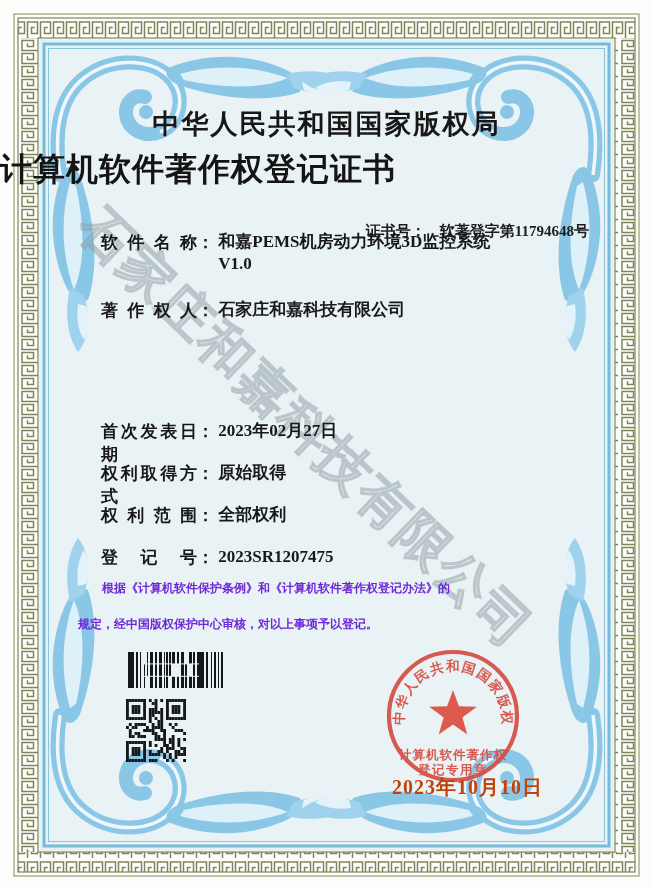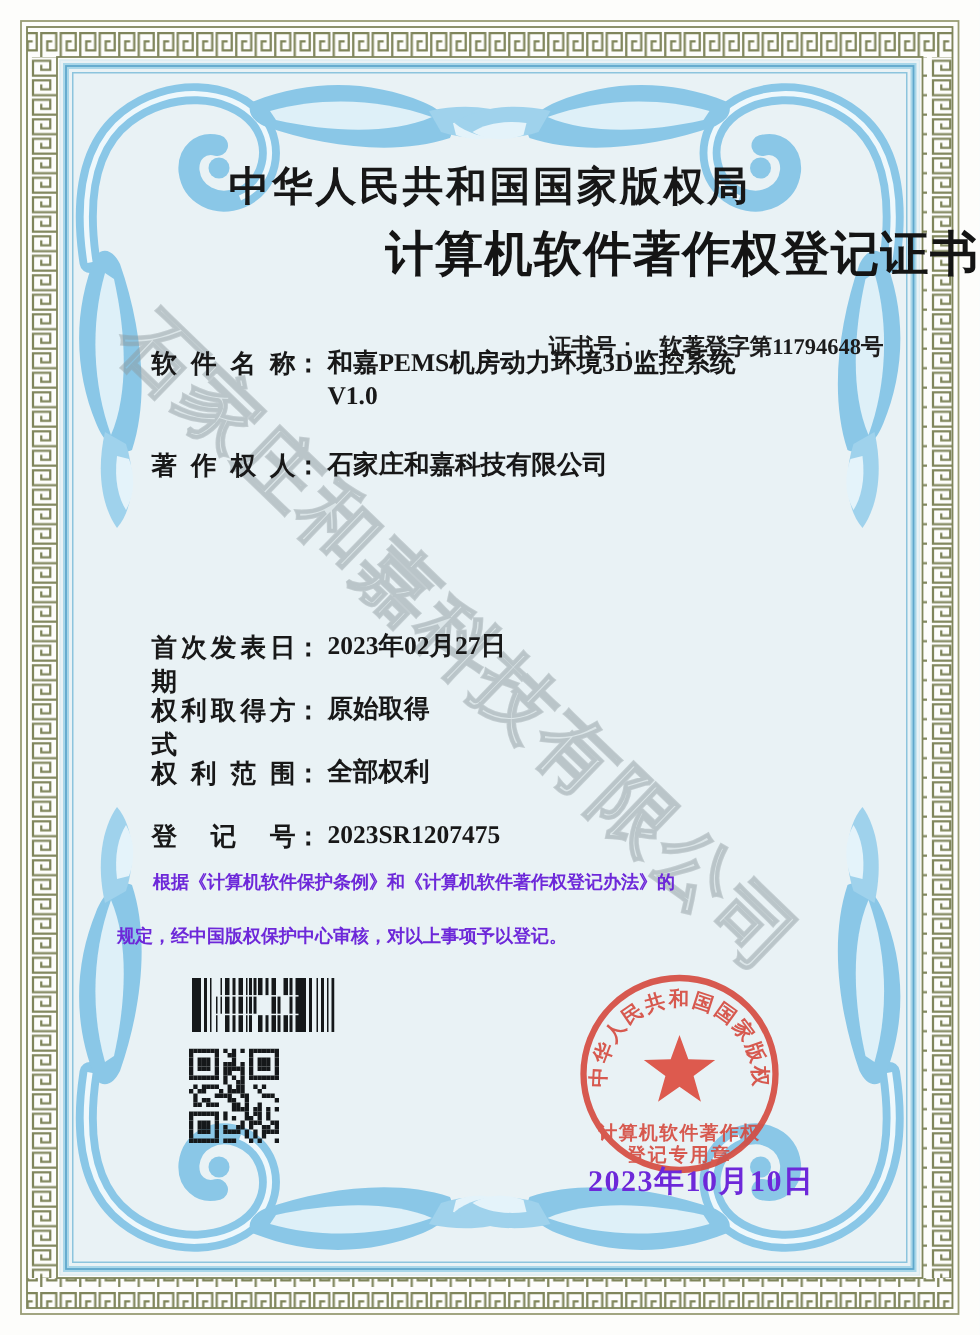--- a/index.html
+++ b/index.html
@@ -19,21 +19,21 @@
     color:rgba(150,162,168,0.16);
     -webkit-text-stroke:1.3px rgba(140,152,158,0.42);
     pointer-events:none;
   }
   .content{position:absolute;left:0;top:0;width:653px;height:890px;z-index:2;}
   .authority{
     position:absolute;left:0;top:106px;width:653px;text-align:center;
     font-size:27px;font-weight:700;letter-spacing:2px;color:#171717;
   }
   .cert-title{
-    position:absolute;left:0;top:148px;width:653px;text-align:right;
+    position:absolute;left:0;top:148px;width:653px;text-align:left;
     font-size:32px;font-weight:700;letter-spacing:1px;color:#141414;
   }
   .cert-no{
     position:absolute;right:64px;top:196px;
     font-size:15px;font-weight:700;color:#1c1c1c;margin-top:26px;
   }
   .cert-no .num{margin-left:14px;font-family:"Liberation Serif","DejaVu Serif",serif;}
   .row{position:absolute;left:80px;font-size:17px;font-weight:700;color:#181818;}
   .flabel{
     display:inline-block;width:96px;text-align:justify;text-align-last:justify;
@@ -46,21 +46,21 @@
     position:absolute;left:78px;top:570px;width:516px;
     font-size:12px;font-weight:700;line-height:36px;color:#6d28d9;
   }
   .decl-l1{text-indent:2em;}
   .codes svg{position:absolute;}
   #barcode{left:128px;top:652px;}
   #qr{left:126px;top:699px;}
   .seal-svg{position:absolute;left:376px;top:639px;z-index:3;opacity:0.9;}
   .issue-date{
     position:absolute;left:392px;top:774px;z-index:4;
-    font-size:20px;font-weight:700;color:#6d28d9;letter-spacing:1px;
+    font-size:20px;font-weight:700;color:#c2410c;letter-spacing:1px;
   }
 </style>
 </head>
 <body>
 
 <div class="page">
 
   <svg class="frame-svg" width="653" height="890" viewBox="0 0 653 890">
     <defs>
       <pattern id="gkh" width="13" height="20" patternUnits="userSpaceOnUse">

